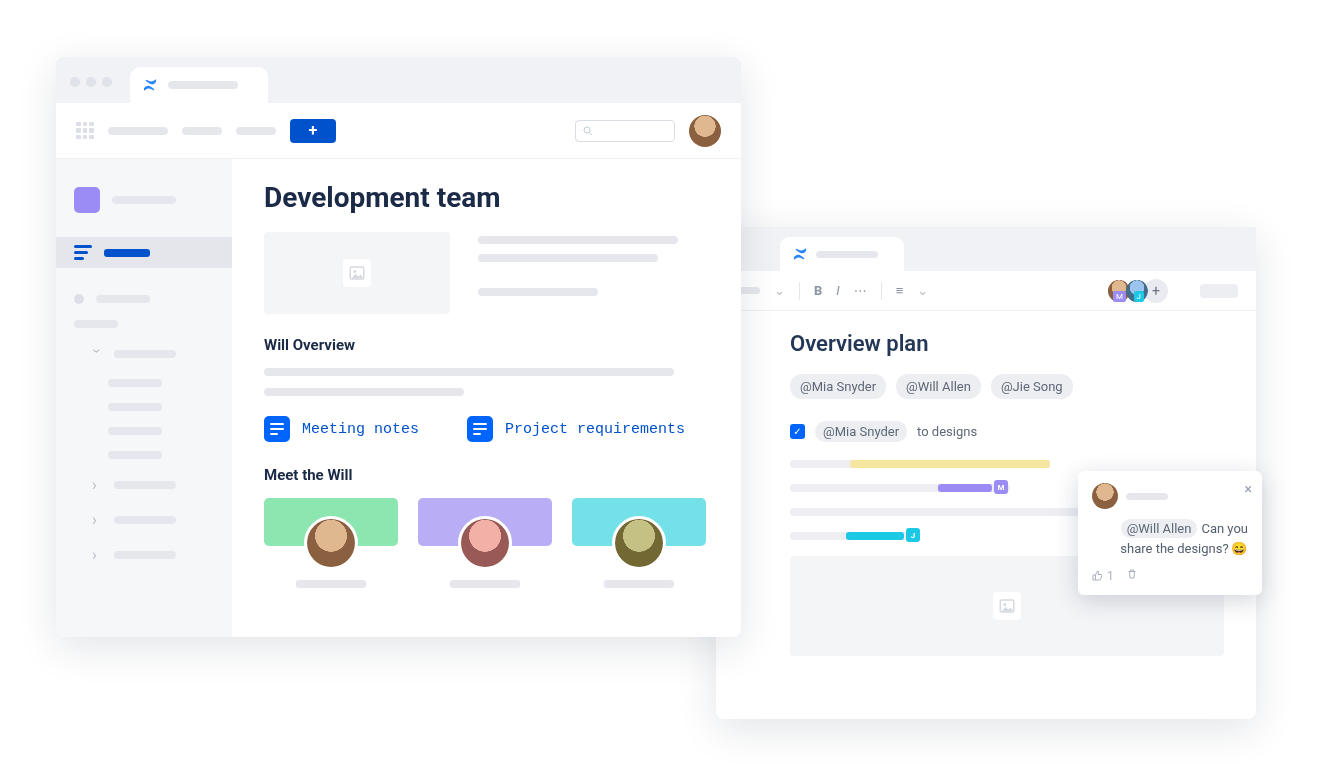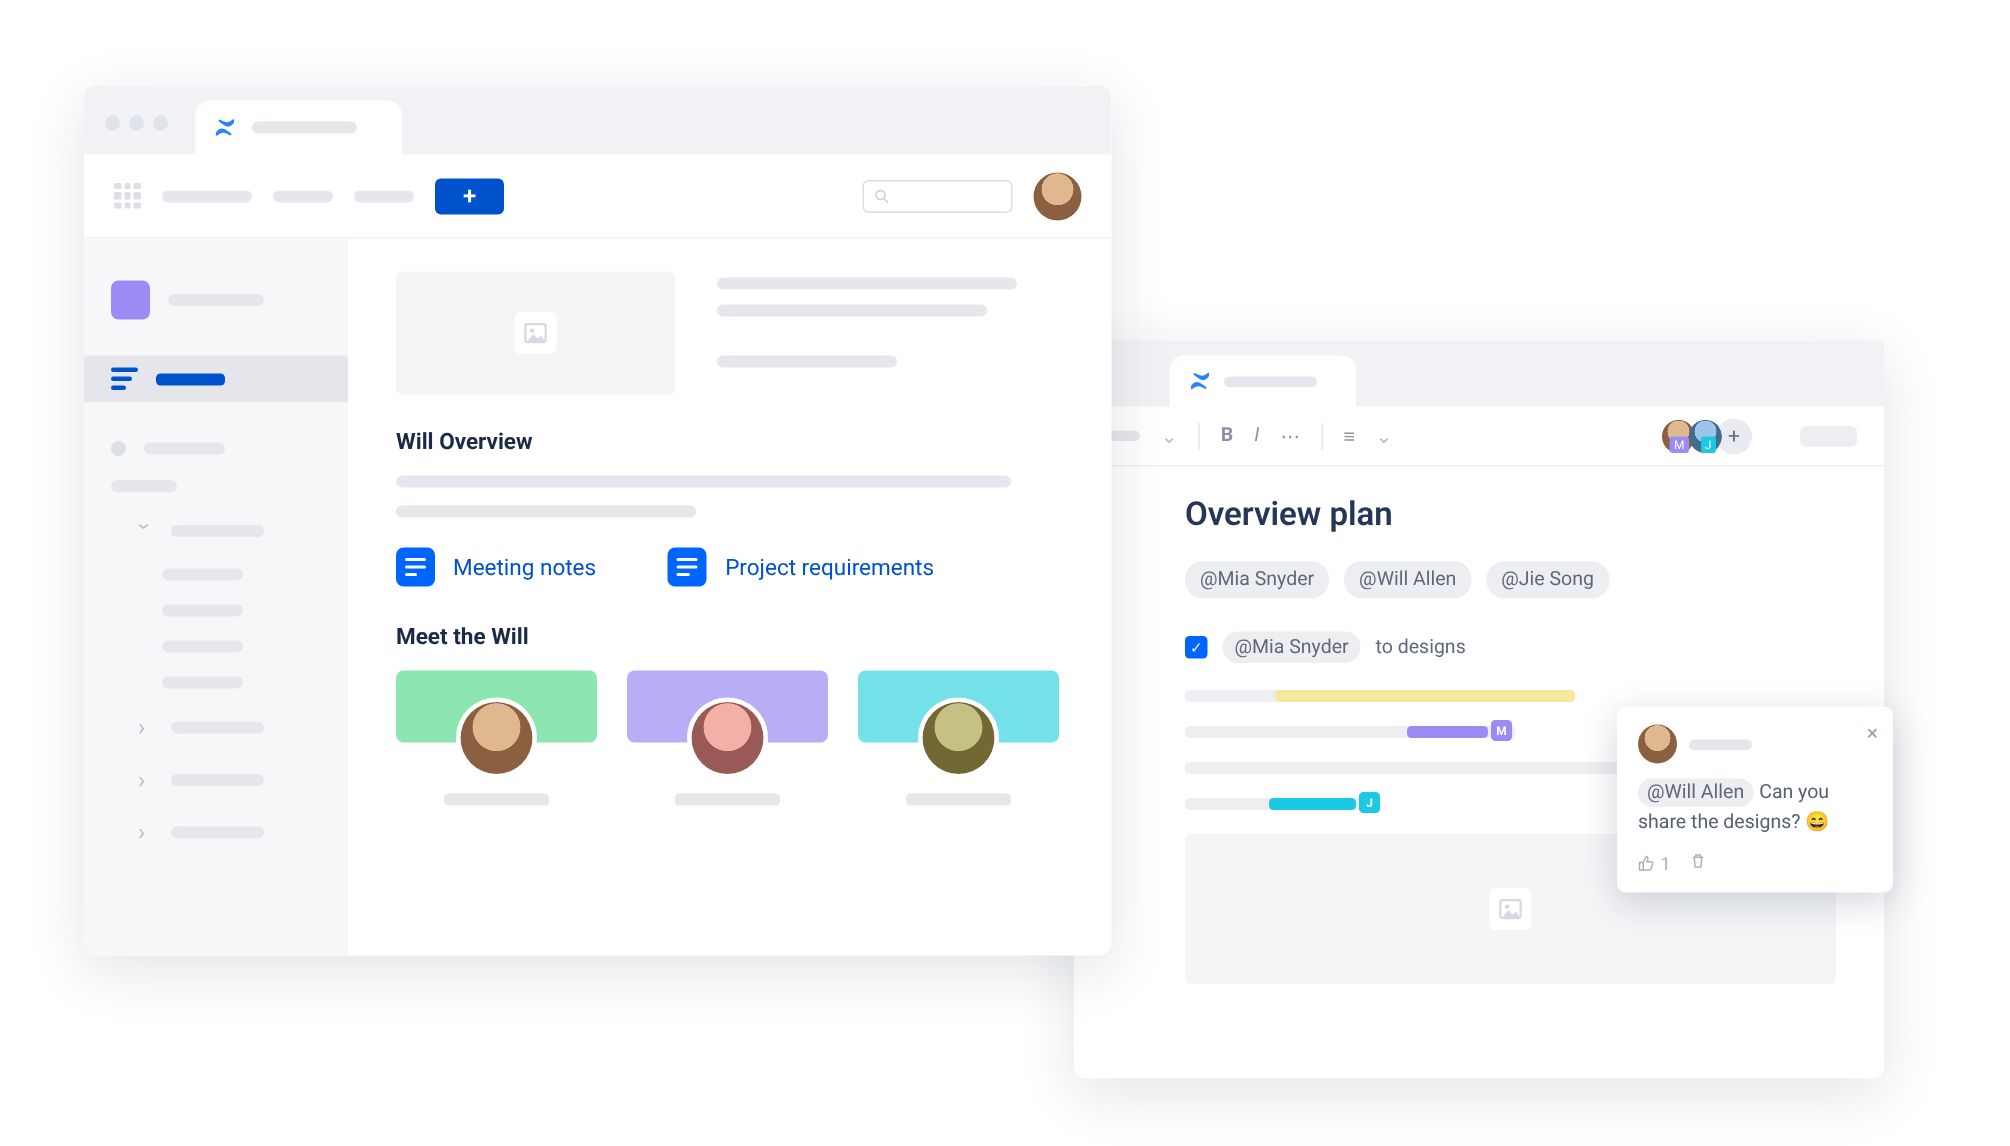--- a/index.html
+++ b/index.html
@@ -99,21 +99,21 @@
     display:flex;align-items:center;justify-content:center;
   }
   .img-ph {
     width:28px;height:28px;background:#fff;border-radius:4px;
     display:flex;align-items:center;justify-content:center;color:#d6d9e0;
   }
   .w1-hero-lines{flex:1;display:flex;flex-direction:column;gap:10px;padding-top:4px;}
 
   .w1-h2{font-size:15px;font-weight:700;color:#1b2a47;margin-bottom:14px;}
   .w1-ov-lines{display:flex;flex-direction:column;gap:12px;margin-bottom:20px;}
-  .w1-docs{display:flex;gap:48px;margin-bottom:24px;}
+  .w1-docs{display:flex;gap:48px;margin-bottom:24px;font-family:Liberation Mono, monospace;}
   .doc-link{display:flex;align-items:center;gap:12px;color:#0052cc;font-size:15px;}
   .doc-icon{width:26px;height:26px;background:#0065ff;border-radius:5px;display:flex;flex-direction:column;justify-content:center;gap:3px;padding:6px;}
   .doc-icon i{background:#fff;height:2px;border-radius:1px;}
 
   .w1-team-row{display:flex;gap:20px;}
   .team-card{width:134px;display:flex;flex-direction:column;align-items:center;}
   .team-banner{height:48px;width:100%;border-radius:5px;}
   .tb-green{background:#8be6b0;} .tb-purple{background:#b9aef6;} .tb-cyan{background:#74e0e8;}
   .team-av{width:54px;height:54px;border-radius:50%;background:#d0b8a0;margin-top:-30px;border:3px solid #fff;}
   .team-ph{width:70px;height:8px;background:#e5e7ec;border-radius:3px;margin-top:10px;}
@@ -162,21 +162,21 @@
     right:-6px; top:244px;
     width:184px;
     background:#fff;
     border-radius:6px;
     box-shadow:0 6px 24px rgba(10,30,60,0.18);
     padding:12px 14px;
     z-index:3;
   }
   .cp-close{position:absolute;top:10px;right:10px;color:#96a0b0;font-size:14px;cursor:pointer;}
   .cp-head{display:flex;align-items:center;gap:8px;margin-bottom:10px;}
-  .cp-body{font-size:13px;color:#55606f;line-height:1.5;}
+  .cp-body{font-size:13px;color:#55606f;line-height:1.5;text-align:right;}
   .cp-chip{background:#edeef2;border-radius:10px;padding:2px 6px;color:#5e6877;margin-right:4px;}
   .cp-actions{display:flex;gap:12px;margin-top:10px;color:#aab1bd;font-size:12px;align-items:center;}
 
   
   .face{position:relative;width:100%;height:100%;}
   .face::before{content:"";position:absolute;inset:0;background:radial-gradient(circle at 50% 35%, #e0b890 0 40%, #8a6040 41% 100%);border-radius:50%;}
 </style>
 </head>
 <body>
 
@@ -273,20 +273,21 @@
           <span class="side-chev-r"></span>
           <div class="ph-bar" style="width:62px;height:8px;"></div>
         </div>
       <div class="side-row side-indent">
           <span class="side-chev-r"></span>
           <div class="ph-bar" style="width:62px;height:8px;"></div>
         </div>
     </div>
 
     <div class="w1-main">
+      <h1 class="w1-title">Development team</h1>
 
       <div class="w1-hero">
         <div class="w1-hero-img">
           <div class="img-ph">
             <svg width="18" height="18" viewBox="0 0 24 24">
                 <rect x="3" y="4" width="18" height="16" rx="2" fill="none" stroke="#d6d9e0" stroke-width="2"></rect>
                 <circle cx="9" cy="10" r="2" fill="#d6d9e0"></circle>
                 <path d="M5 19l5-6 4 4 3-3 3 5z" fill="#d6d9e0"></path>
               </svg>
           </div>

